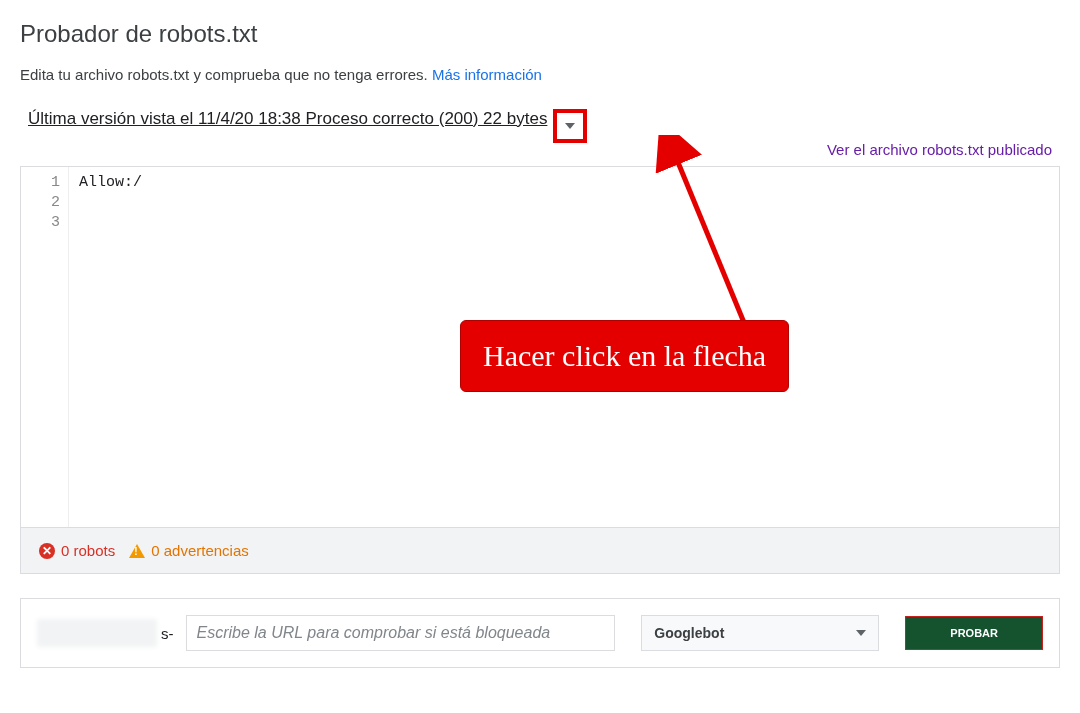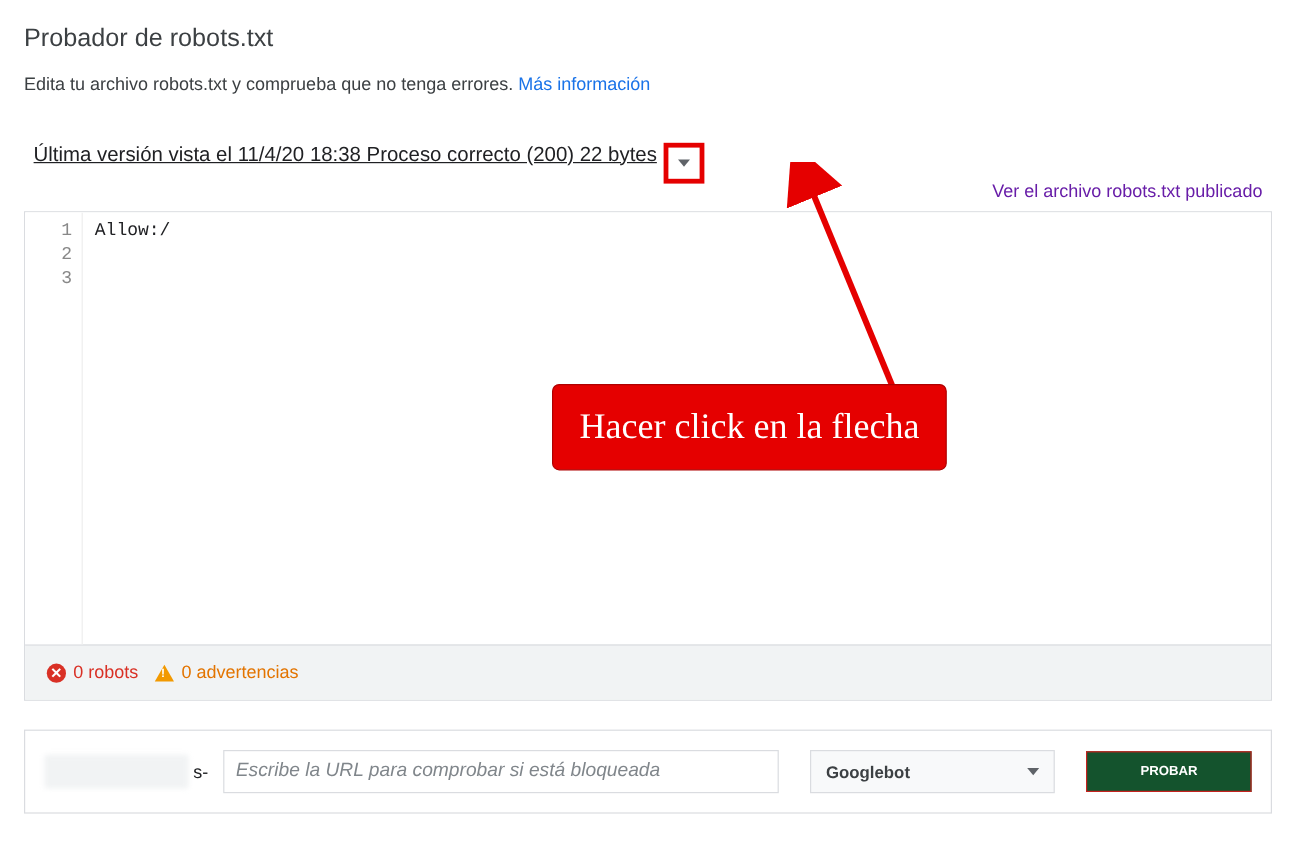--- a/index.html
+++ b/index.html
@@ -6,29 +6,29 @@
     body {
       font-family: Arial, Helvetica, sans-serif;
       background: #fff;
       color: #202124;
       width: 1080px;
       height: 713px;
       padding: 20px;
       position: relative;
     }
     .page-title {
-      font-size: 21px;
+      font-size: 24px;
       font-weight: 400;
       color: #3c4043;
       margin-bottom: 18px;
     }
     .intro-line {
       font-size: 15px;
       color: #3c4043;
-      margin-bottom: 24px;
+      margin-bottom: 10px;
     }
     .intro-line a {
       color: #1a73e8;
       text-decoration: none;
     }
 
     .status-row {
       display: flex;
       justify-content: space-between;
       align-items: center;
@@ -170,21 +170,21 @@
       flex: 1;
       height: 36px;
       border: 1px solid #dadce0;
       padding: 0 10px;
       font-size: 16px;
       color: #5f6368;
       font-style: italic;
     }
     .url-input::placeholder { color: #80868b; font-style: italic; }
     .select {
-      width: 204px; height: 36px;
+      width: 238px; height: 36px;
       border: 1px solid #dadce0;
       background: #f8f9fa;
       padding: 0 12px;
       display: inline-flex;
       align-items: center;
       justify-content: space-between;
       cursor: pointer;
       font-size: 14px;
       font-weight: bold;
       color: #3c4043;

